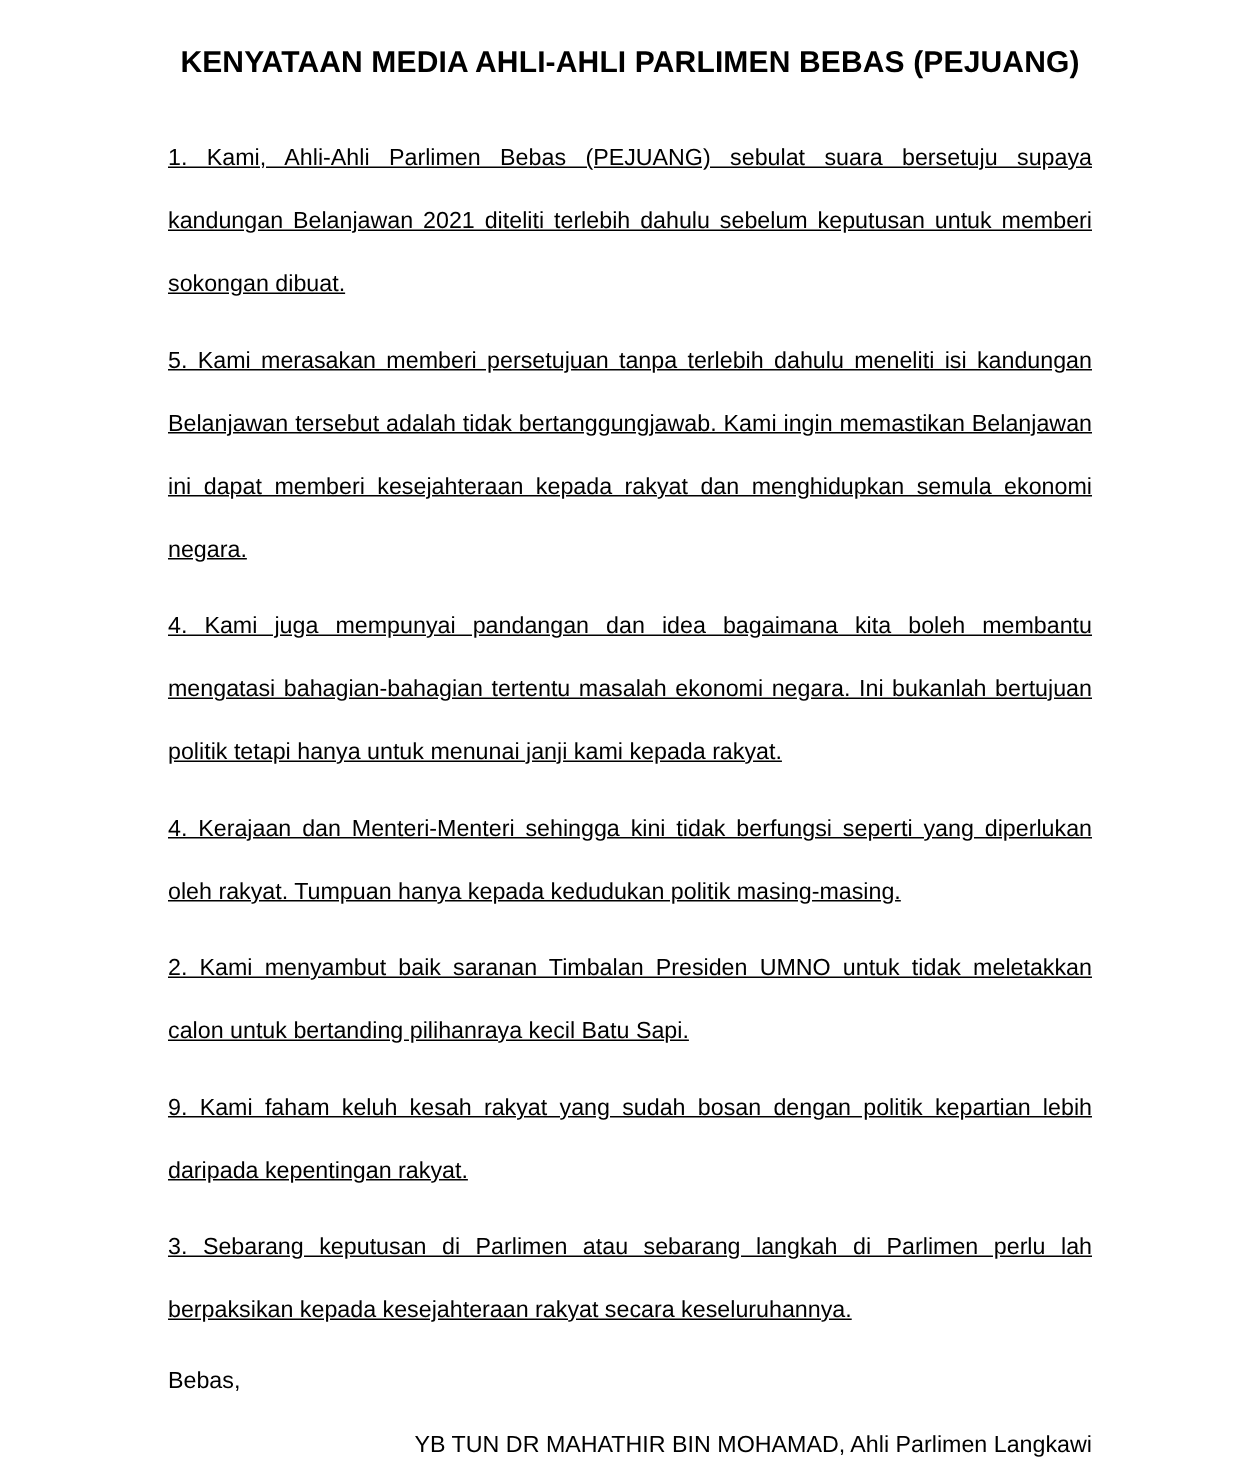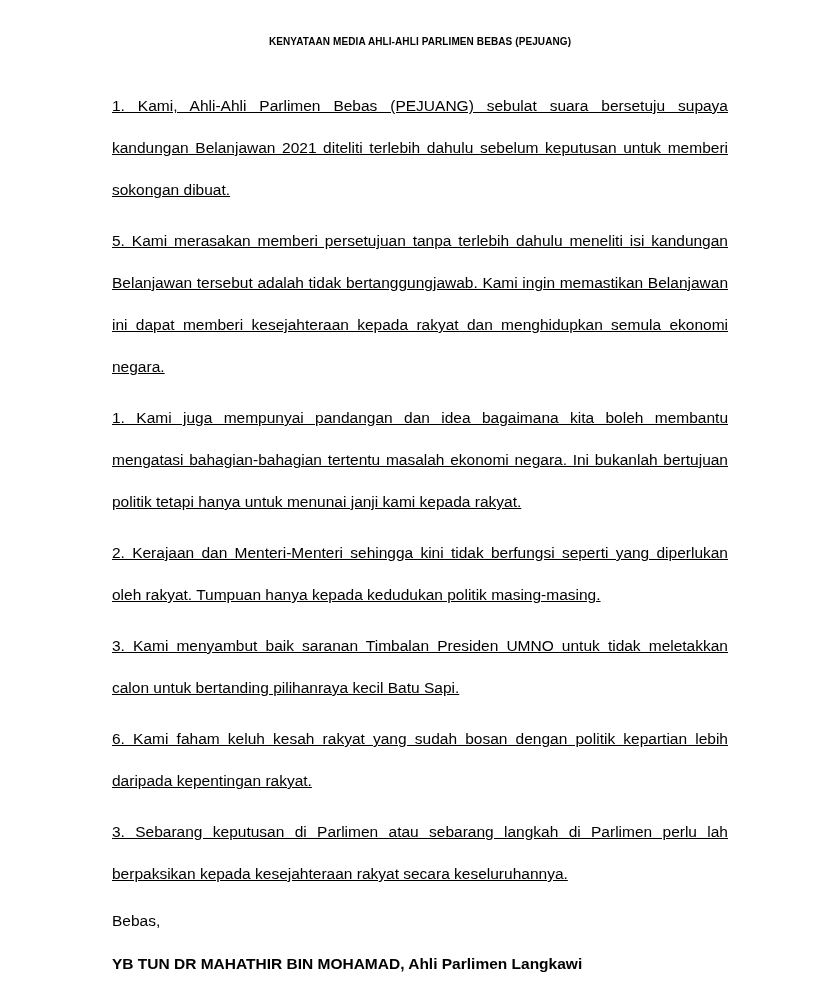--- a/index.html
+++ b/index.html
@@ -13,65 +13,66 @@
     height: 982px;
     box-sizing: border-box;
     padding: 32px 112px 0 112px;
     background: #ffffff;
     color: #000000;
     font-family: "Liberation Sans", "DejaVu Sans", sans-serif;
     font-size: 15.5px;
     overflow: hidden;
   }
   .doc-title {
-    font-size: 10px;
+    font-size: 20px;
     font-weight: bold;
     text-align: center;
     line-height: 20px;
     margin: 0 0 33px 0;
     letter-spacing: 0.1px;
   }
   .body-paragraph {
     text-align: justify;
     line-height: 42px;
     margin: 0 0 9px 0;
     text-decoration: underline;
   }
   .closing-line {
     line-height: 34px;
     margin: 0 0 9px 0;
   }
   .signatory-line {
-    font-weight: bold;
+    font-weight: normal;
     line-height: 34px;
     margin: 0;
+    text-align: right;
   }
   .date-line {
     line-height: 34px;
     margin: 32px 0 0 0;
   }
 </style>
 </head>
 <body>
 
 <div class="page">
 
   <h1 class="doc-title">KENYATAAN MEDIA AHLI-AHLI PARLIMEN BEBAS (PEJUANG)</h1>
 
   <p class="body-paragraph">1. Kami, Ahli-Ahli Parlimen Bebas (PEJUANG) sebulat suara bersetuju supaya kandungan Belanjawan 2021 diteliti terlebih dahulu sebelum keputusan untuk memberi sokongan dibuat.</p>
 
   <p class="body-paragraph">5. Kami merasakan memberi persetujuan tanpa terlebih dahulu meneliti isi kandungan Belanjawan tersebut adalah tidak bertanggungjawab. Kami ingin memastikan Belanjawan ini dapat memberi kesejahteraan kepada rakyat dan menghidupkan semula ekonomi negara.</p>
 
-  <p class="body-paragraph">1. Kami juga mempunyai pandangan dan idea bagaimana kita boleh membantu mengatasi bahagian-bahagian tertentu masalah ekonomi negara.  Ini bukanlah bertujuan politik tetapi hanya untuk menunai janji kami kepada rakyat.</p>
+  <p class="body-paragraph">4. Kami juga mempunyai pandangan dan idea bagaimana kita boleh membantu mengatasi bahagian-bahagian tertentu masalah ekonomi negara.  Ini bukanlah bertujuan politik tetapi hanya untuk menunai janji kami kepada rakyat.</p>
 
-  <p class="body-paragraph">2. Kerajaan dan Menteri-Menteri sehingga kini tidak berfungsi seperti yang diperlukan oleh rakyat. Tumpuan hanya kepada kedudukan politik masing-masing.</p>
+  <p class="body-paragraph">4. Kerajaan dan Menteri-Menteri sehingga kini tidak berfungsi seperti yang diperlukan oleh rakyat. Tumpuan hanya kepada kedudukan politik masing-masing.</p>
 
-  <p class="body-paragraph">3. Kami menyambut baik saranan Timbalan Presiden UMNO untuk tidak meletakkan calon untuk bertanding pilihanraya kecil Batu Sapi.</p>
+  <p class="body-paragraph">2. Kami menyambut baik saranan Timbalan Presiden UMNO untuk tidak meletakkan calon untuk bertanding pilihanraya kecil Batu Sapi.</p>
 
-  <p class="body-paragraph">6. Kami faham keluh kesah rakyat yang sudah bosan dengan politik kepartian lebih daripada kepentingan rakyat.</p>
+  <p class="body-paragraph">9. Kami faham keluh kesah rakyat yang sudah bosan dengan politik kepartian lebih daripada kepentingan rakyat.</p>
 
   <p class="body-paragraph">3. Sebarang keputusan di Parlimen atau sebarang langkah di Parlimen perlu lah berpaksikan kepada kesejahteraan rakyat secara keseluruhannya.</p>
 
   <p class="closing-line">Bebas,</p>
 
   <div>
     <p class="signatory-line">YB TUN DR MAHATHIR BIN MOHAMAD, Ahli Parlimen Langkawi</p>
     <p class="signatory-line">YB DATO’ SERI MUKHRIZ BIN TUN MAHATHIR, Ahli Parlimen Jerlun</p>
   </div>
 

